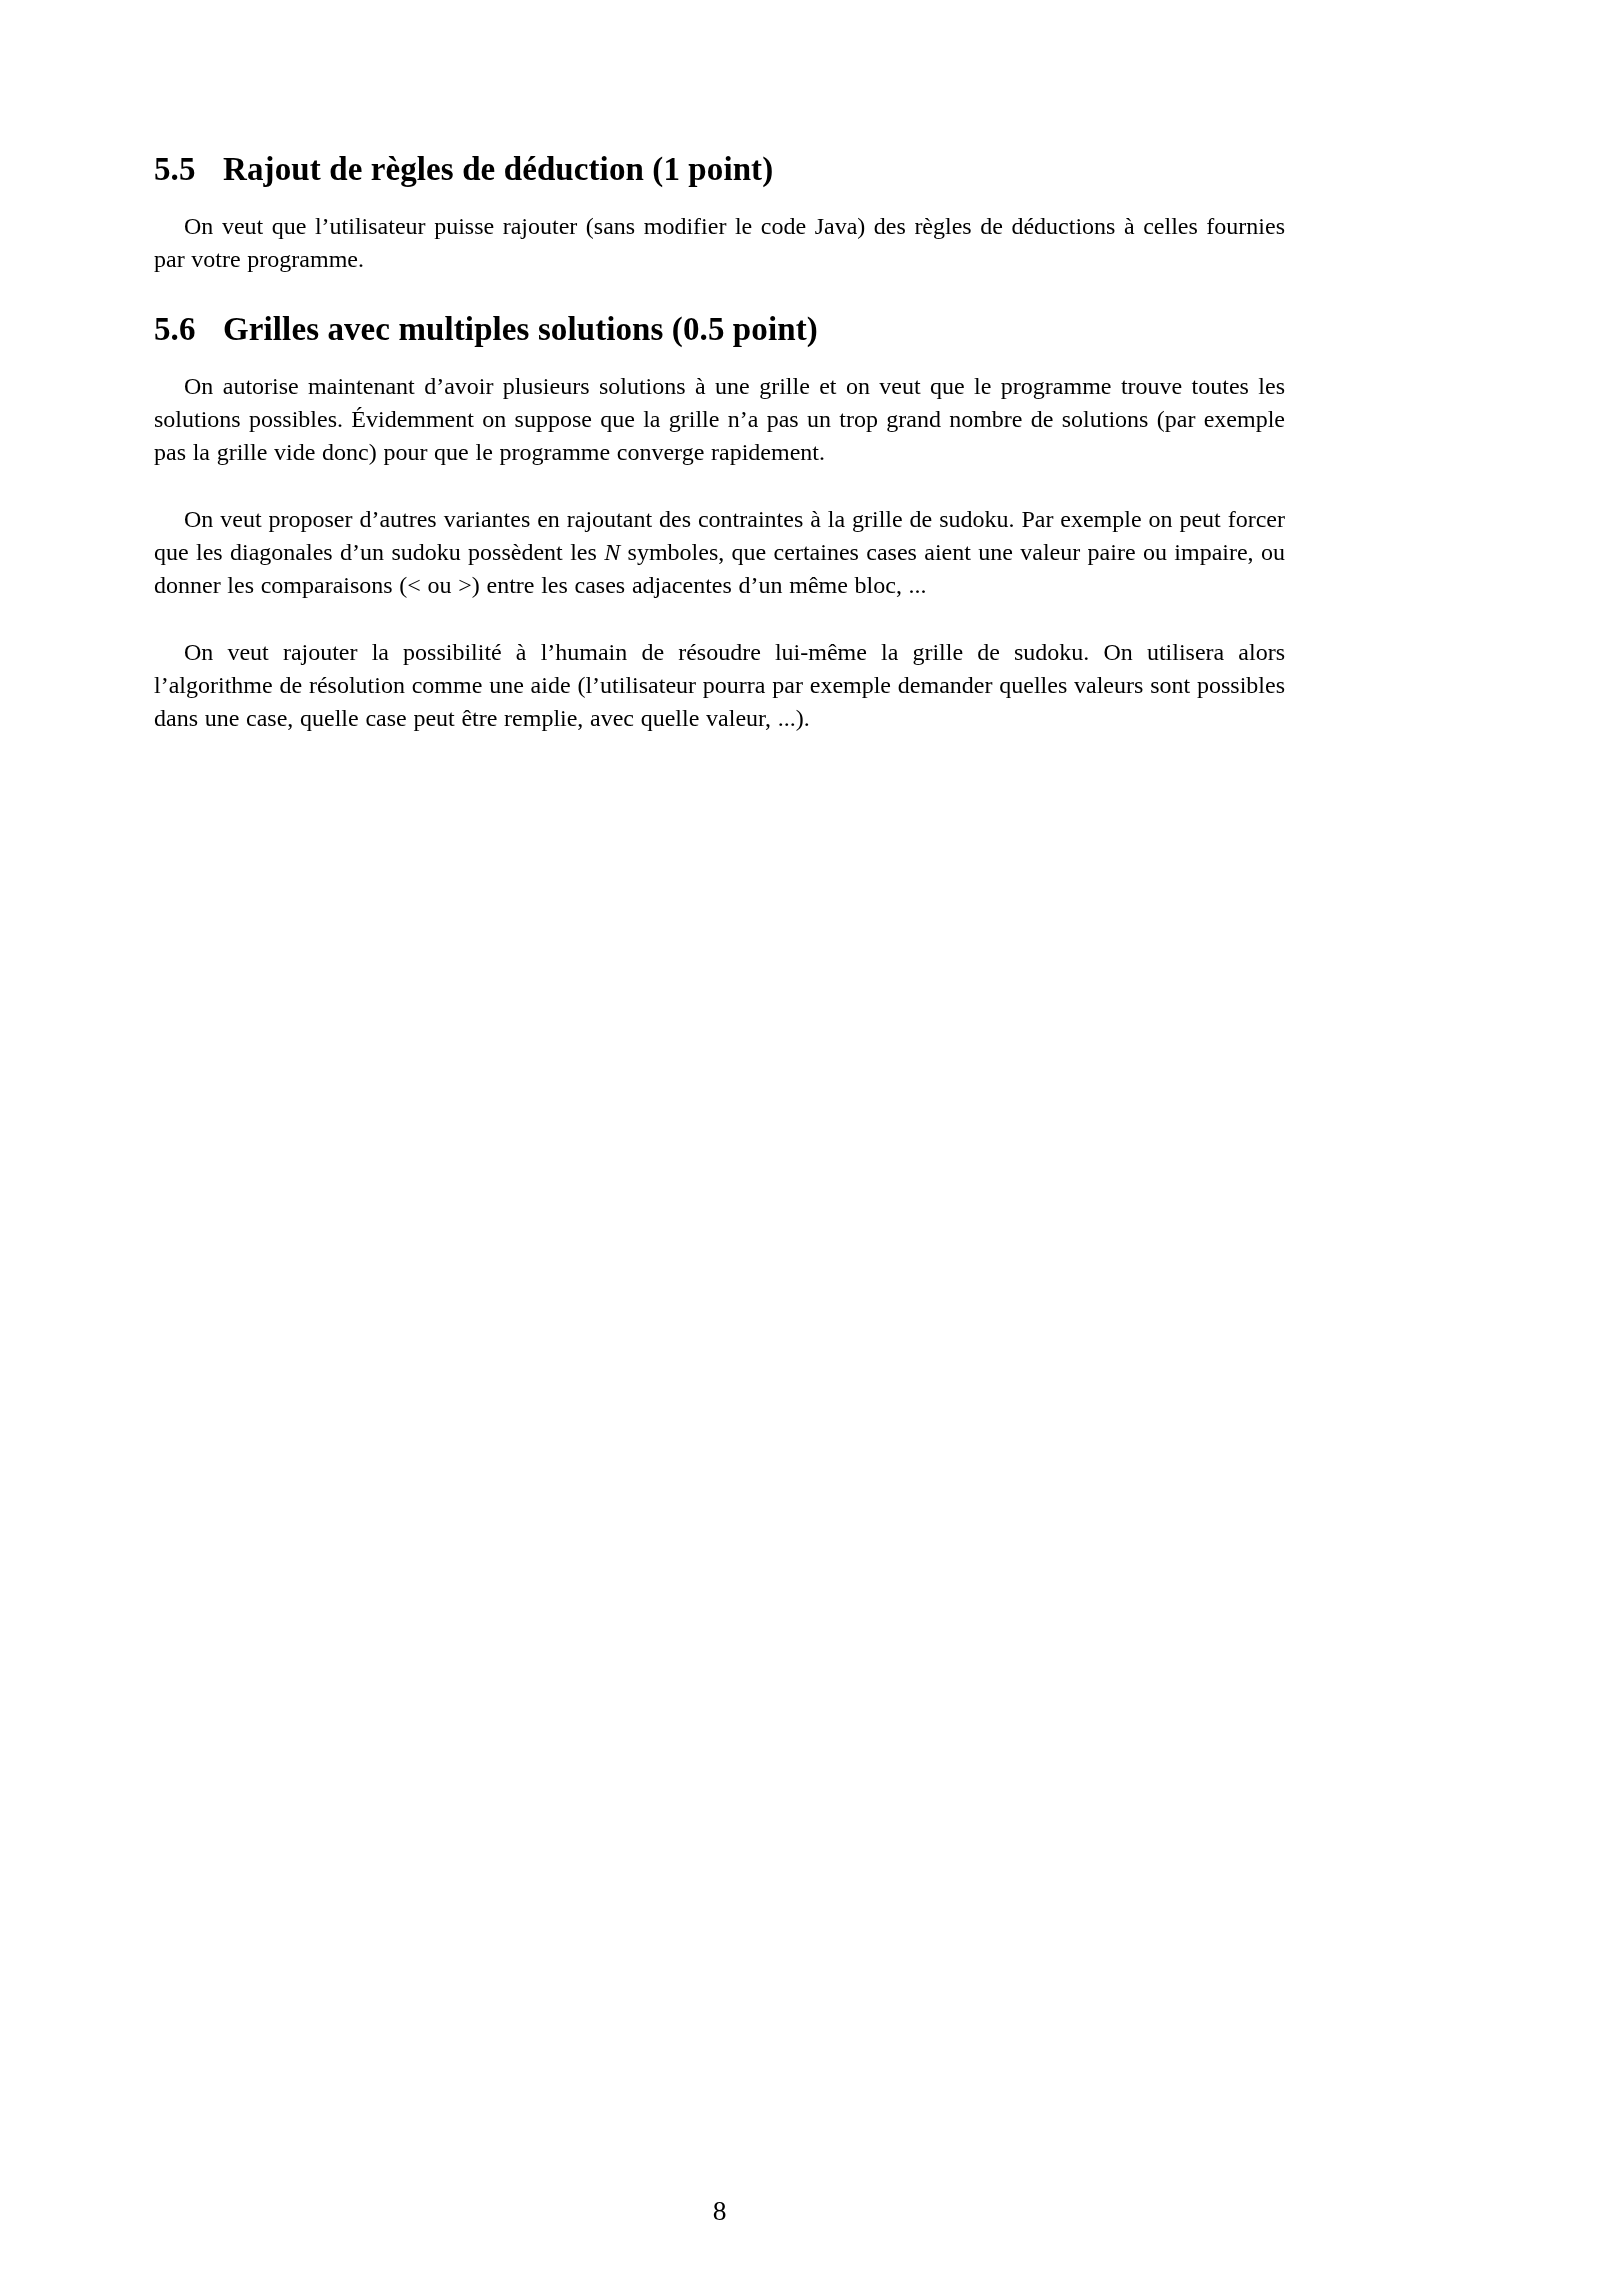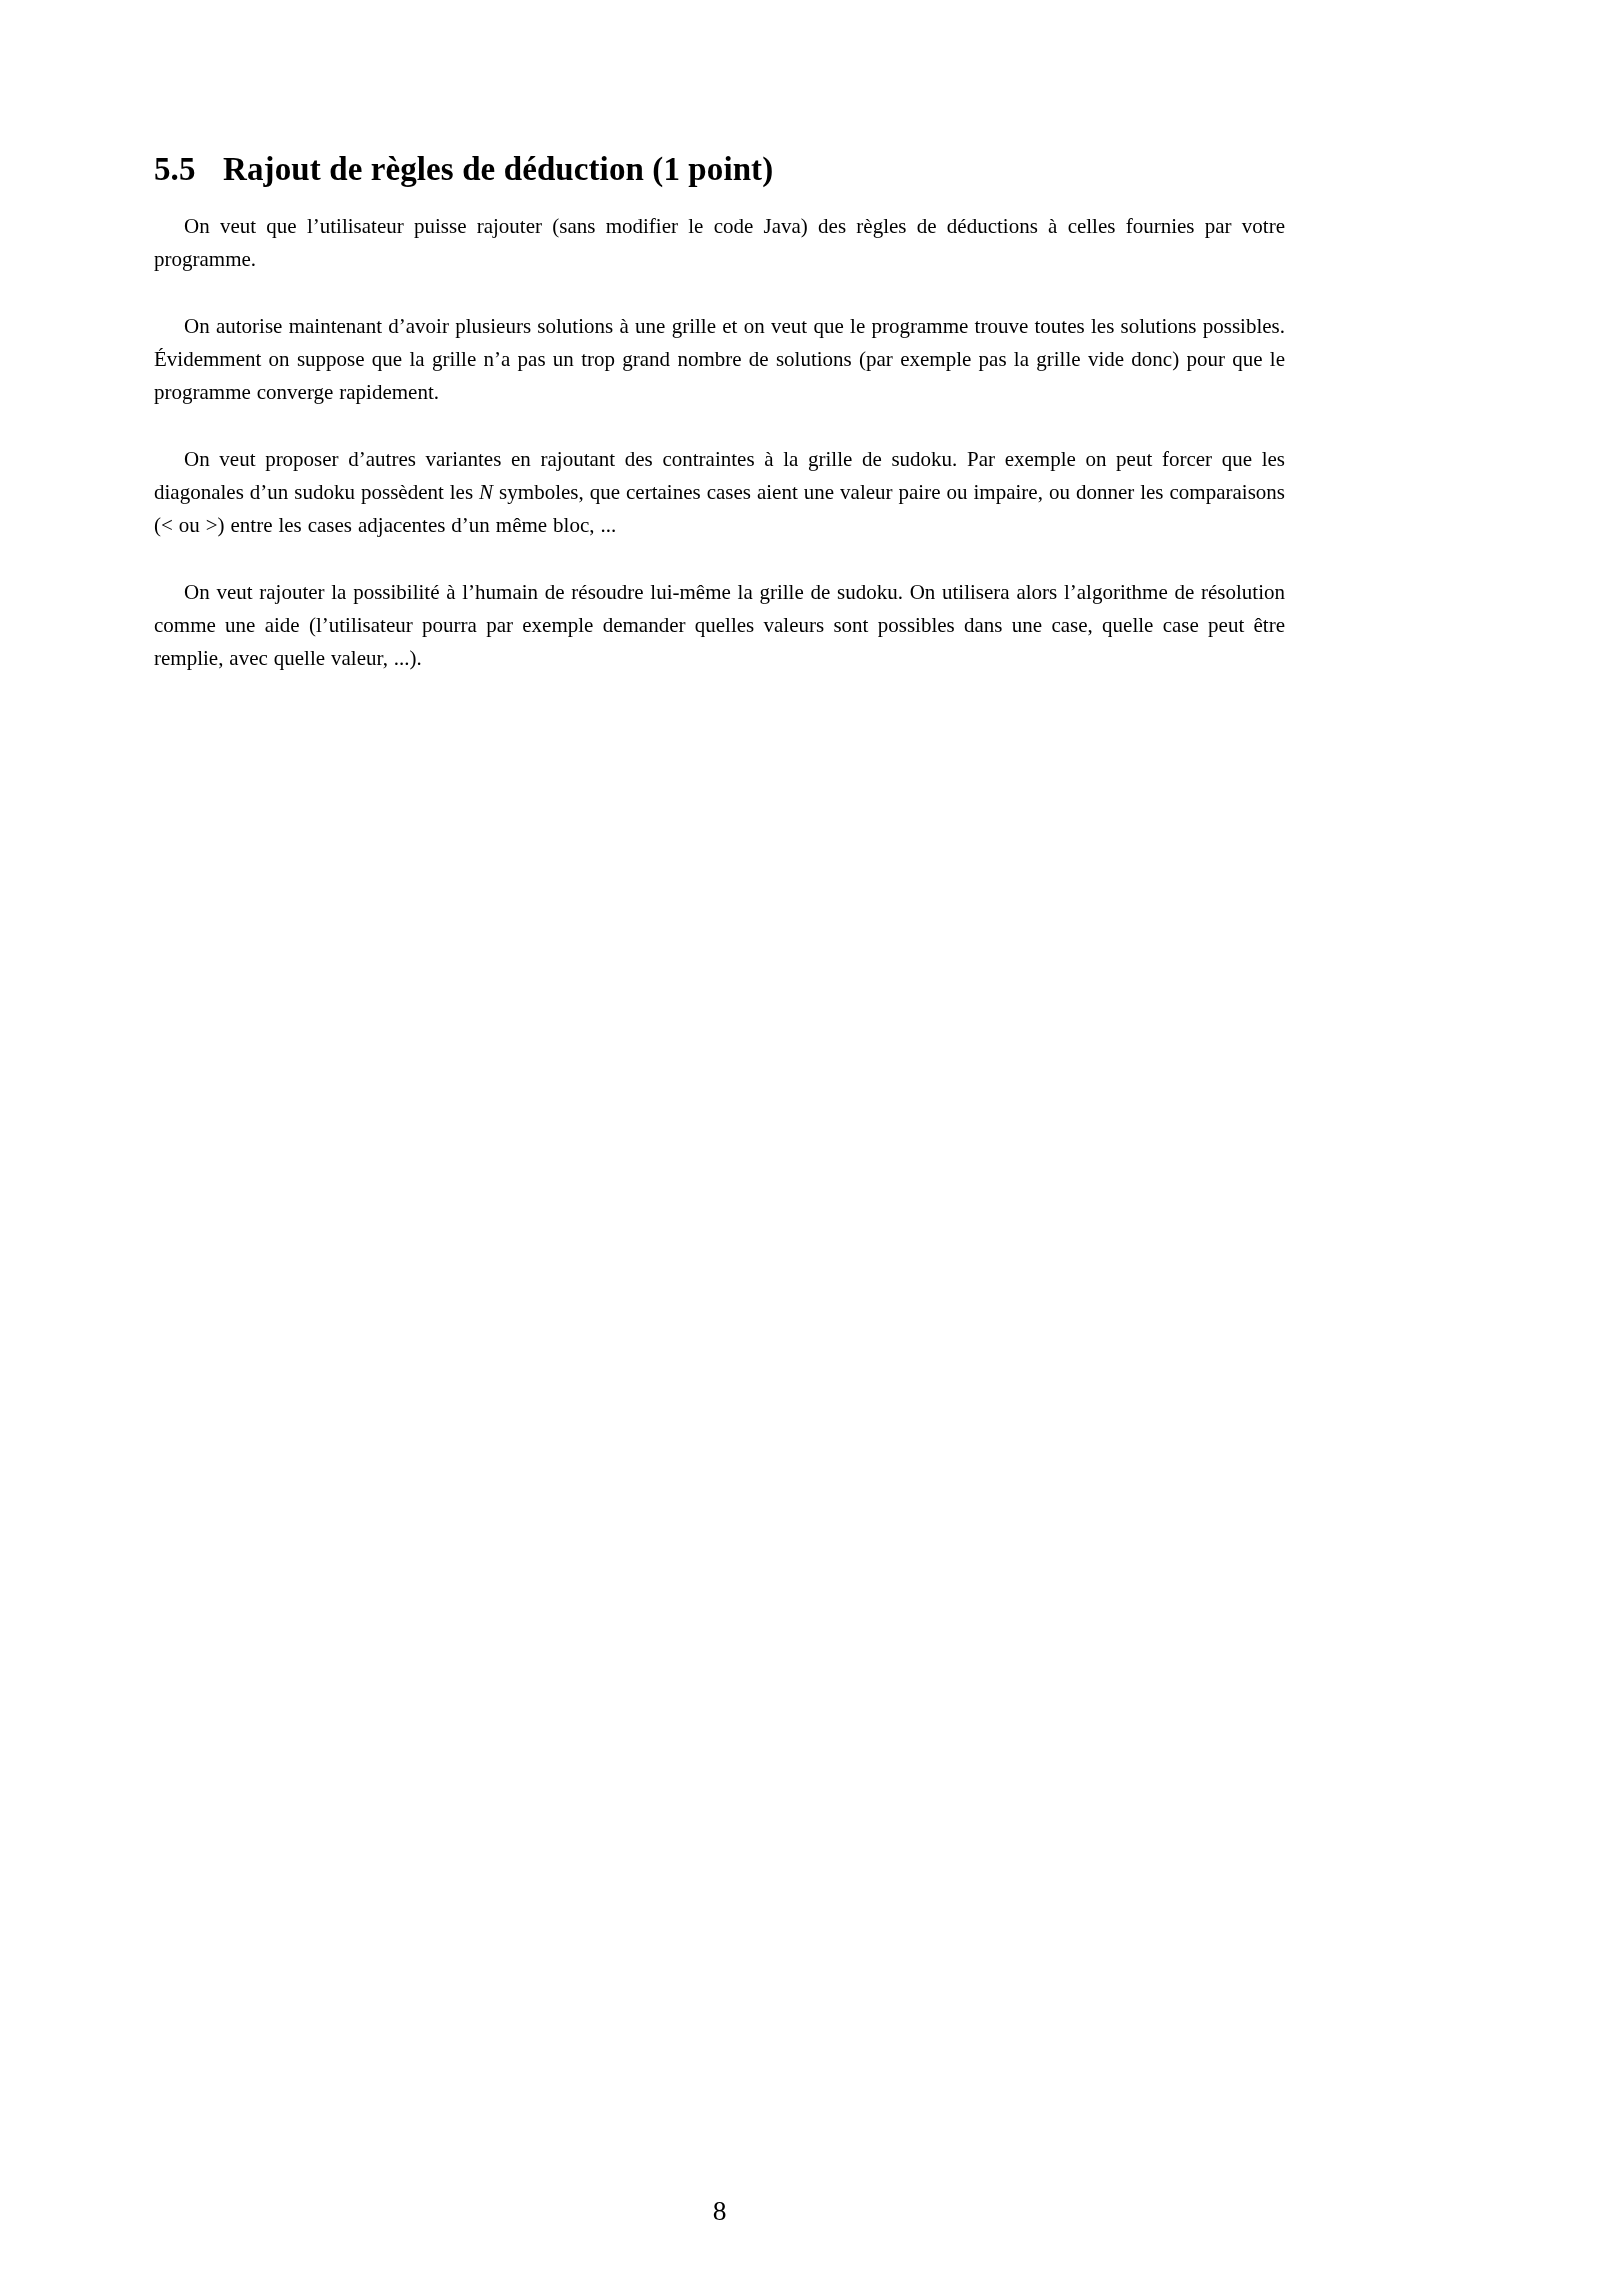--- a/index.html
+++ b/index.html
@@ -27,21 +27,21 @@
     line-height: 38px;
     font-weight: bold;
     margin: 0 0 22px 0;
     letter-spacing: 0.1px;
   }
   .section-number {
     display: inline-block;
     margin-right: 27.5px;
   }
   .section-paragraph {
-    font-size: 21px;
+    font-size: 24px;
     line-height: 33px;
     text-align: justify;
     text-indent: 30px;
     word-spacing: 0.7px;
   }
   .math-var {
     font-style: italic;
   }
   .page-number {
     position: absolute;
@@ -60,20 +60,23 @@
   <div class="content">
 
     <section class="doc-section">
       <h2 class="section-heading">
         <span class="section-number">5.5</span><span class="section-title">Rajout de règles de déduction (1 point)</span>
       </h2>
       <p class="section-paragraph">On veut que l’utilisateur puisse rajouter (sans modifier le code Java) des règles de déductions à celles fournies par votre programme.</p>
     </section>
 
     <section class="doc-section">
+      <h2 class="section-heading">
+        <span class="section-number">5.6</span><span class="section-title">Grilles avec multiples solutions (0.5 point)</span>
+      </h2>
       <p class="section-paragraph">On autorise maintenant d’avoir plusieurs solutions à une grille et on veut que le programme trouve toutes les solutions possibles. Évidemment on suppose que la grille n’a pas un trop grand nombre de solutions (par exemple pas la grille vide donc) pour que le programme converge rapidement.</p>
     </section>
 
     <section class="doc-section">
       <p class="section-paragraph"><span>On veut proposer d’autres variantes en rajoutant des contraintes à la grille de sudoku. Par exemple on peut forcer que les diagonales d’un sudoku possèdent les </span><span class="math-var">N</span><span> symboles, que certaines cases aient une valeur paire ou impaire, ou donner les comparaisons (&lt; ou &gt;) entre les cases adjacentes d’un même bloc, ...</span></p>
     </section>
 
     <section class="doc-section">
       <p class="section-paragraph">On veut rajouter la possibilité à l’humain de résoudre lui-même la grille de sudoku. On utilisera alors l’algorithme de résolution comme une aide (l’utilisateur pourra par exemple demander quelles valeurs sont possibles dans une case, quelle case peut être remplie, avec quelle valeur, ...).</p>
     </section>

